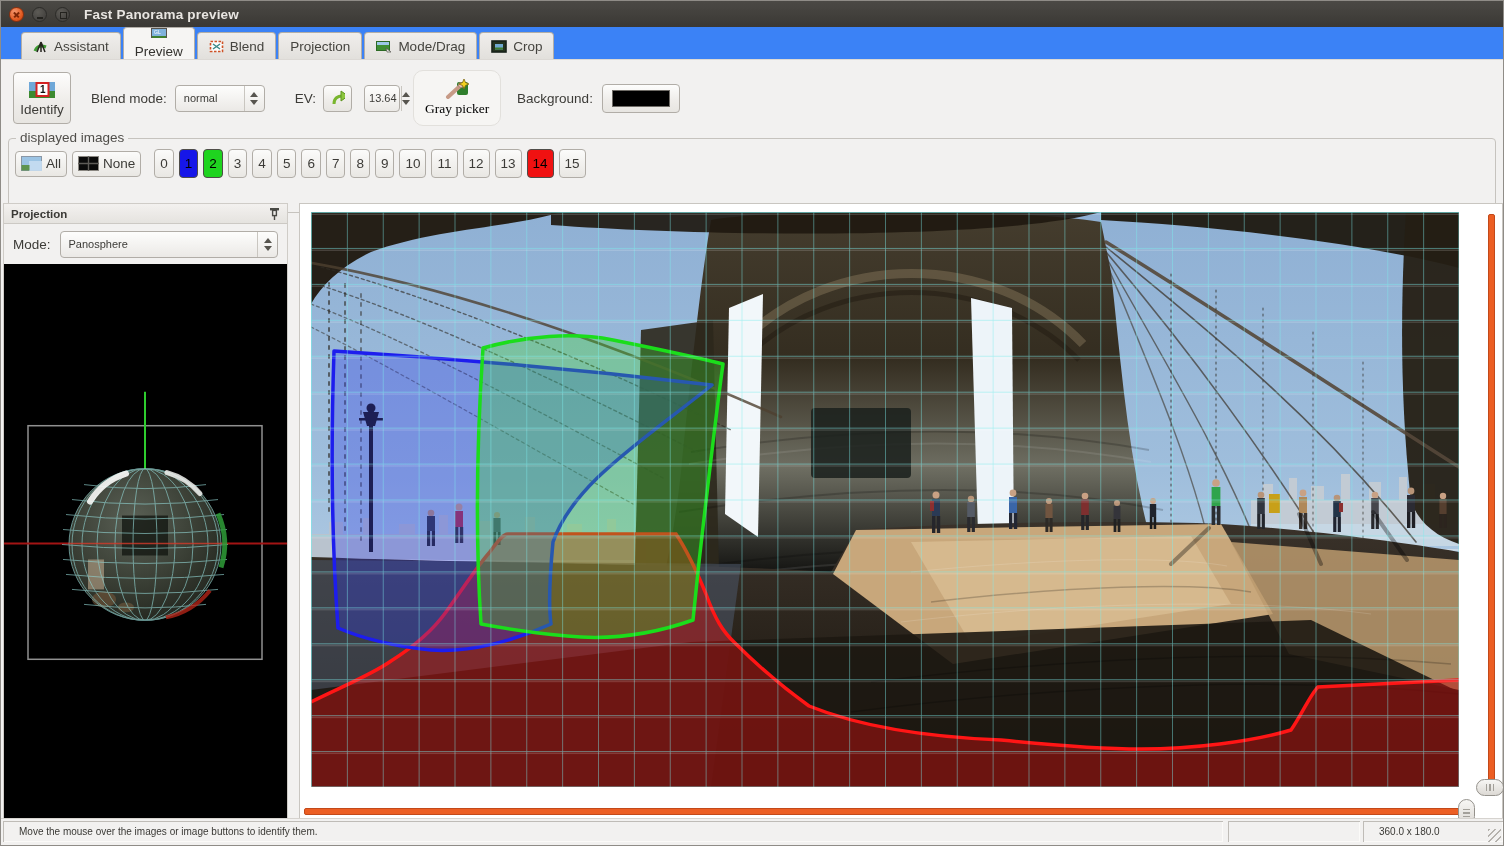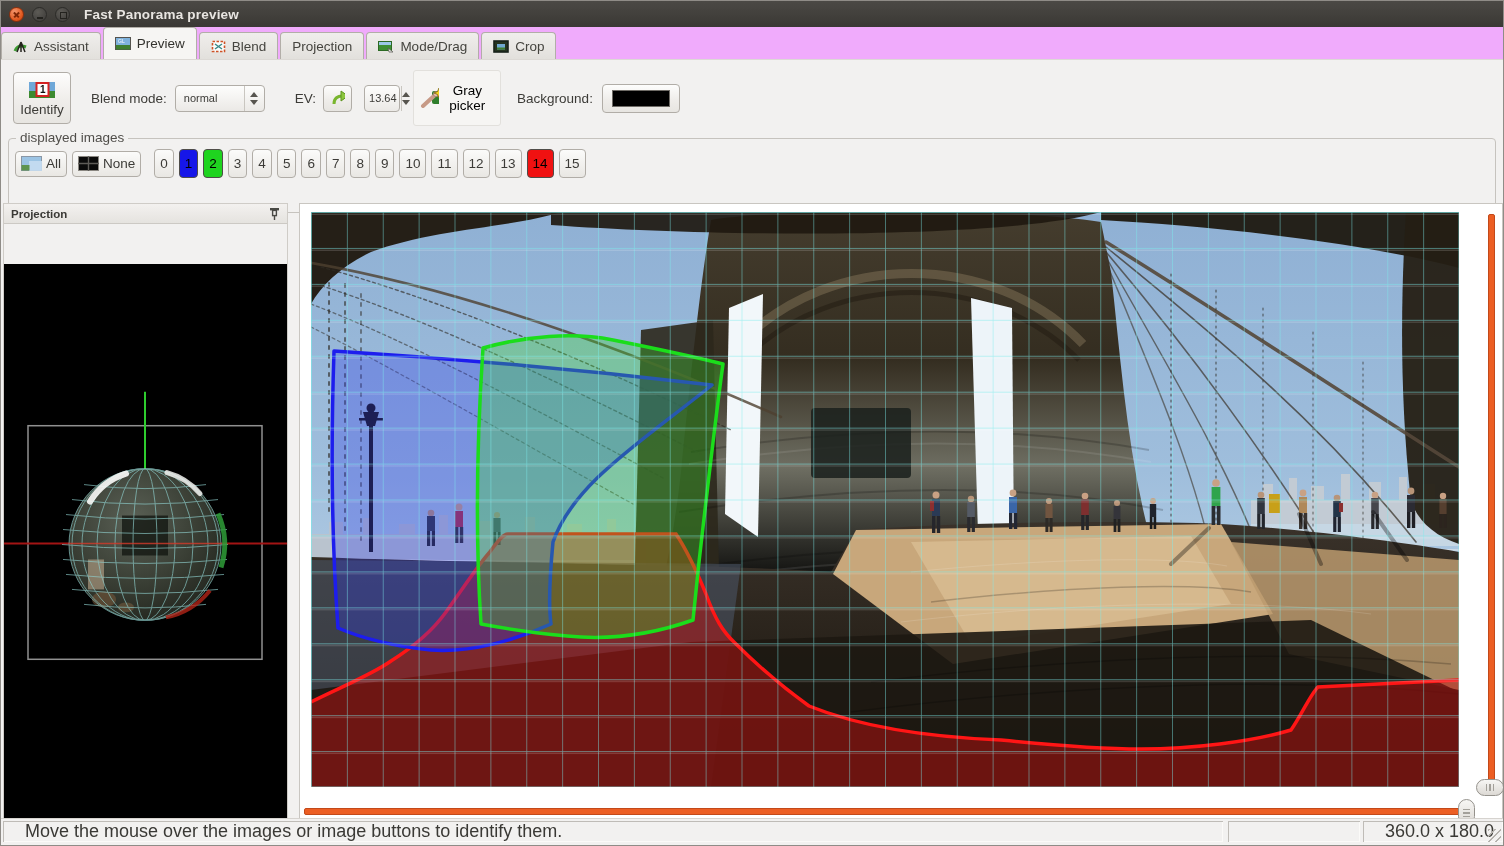--- a/index.html
+++ b/index.html
@@ -12,48 +12,48 @@
     display:flex;align-items:center;}
   .wbtn{width:15px;height:15px;border-radius:50%;margin-left:8px;position:relative;box-sizing:border-box;}
   .wbtn.close{background:radial-gradient(circle at 35% 30%,#f4966e,#e25a20 62%,#c14110);border:1px solid #8f2f0c;}
   .wbtn.close::before,.wbtn.close::after{content:"";position:absolute;left:3px;top:6px;width:7px;height:1.6px;background:#7e2606;}
   .wbtn.close::before{transform:rotate(45deg);} .wbtn.close::after{transform:rotate(-45deg);}
   .wbtn.minmax{background:radial-gradient(circle at 38% 32%,#5d5b56,#454340 70%);border:1px solid #2c2b28;}
   .wbtn.min::after{content:"";position:absolute;left:3.5px;top:9px;width:6px;height:2px;background:#23221e;}
   .wbtn.max::after{content:"";position:absolute;left:4px;top:4px;width:5px;height:5px;border:1.6px solid #23221e;}
   .wtitle{margin-left:14px;font-size:13.5px;font-weight:bold;color:#E8E5E1;letter-spacing:.2px;}
   
-  .tabbar{position:absolute;top:26px;left:0;right:0;height:33px;background:#f0abfc;
-    border-bottom:1px solid #dcd9d5;display:flex;align-items:flex-end;padding-left:0;box-sizing:border-box;}
+  .tabbar{position:absolute;top:26px;left:0;right:0;height:33px;background:#3b82f6;
+    border-bottom:1px solid #dcd9d5;display:flex;align-items:flex-end;padding-left:20px;box-sizing:border-box;}
   .tab{display:flex;align-items:center;gap:6px;height:26px;padding:0 11px;margin-right:2px;
     background:linear-gradient(#f0eeec,#e2e0dc);border:1px solid #b2aea8;border-bottom:none;
     border-radius:4px 4px 0 0;font-size:13.5px;color:#45443f;}
-  .tab.active{background:#f6f5f3;height:31px;position:relative;z-index:3;color:#34332f;}
+  .tab.active{background:#f6f5f3;height:31px;position:relative;z-index:3;color:#34332f;flex-direction:column;}
   .tab svg{display:block;}
   
   .toolbar{position:absolute;top:60px;left:0;right:0;height:74px;display:flex;align-items:center;padding:0 12px;}
   .btn{background:linear-gradient(#fdfdfc,#efedea 55%,#e7e5e1);border:1px solid #b1ada7;border-radius:4px;
     color:#3c3b37;font-size:13.5px;box-sizing:border-box;}
   .identify{width:58px;height:52px;display:flex;flex-direction:column;align-items:center;justify-content:center;gap:2px;}
   .cbcol{display:flex;flex-direction:column;gap:9px;margin-left:18px;}
   .cbrow{display:flex;align-items:center;gap:8px;font-size:13.5px;}
   .cb{width:17px;height:17px;border-radius:3px;border:1px solid #aeaaa4;background:linear-gradient(#ffffff,#f1efec);
      display:flex;align-items:center;justify-content:center;box-sizing:border-box;}
   .cb.checked{background:linear-gradient(#f07a45,#e4561d);border-color:#ab3f15;}
   .lbl{font-size:13.5px;}
   .combo{display:flex;align-items:center;height:27px;border:1px solid #b1ada7;border-radius:4px;
     background:linear-gradient(#fdfdfc,#ebe9e6);box-sizing:border-box;}
   .combo .val{flex:1;padding:0 8px;font-size:11px;white-space:nowrap;}
   .spincol{width:19px;align-self:stretch;border-left:1px solid #c9c6c0;display:flex;flex-direction:column;
     align-items:center;justify-content:center;gap:3px;}
   .tri-up{width:0;height:0;border-left:4px solid transparent;border-right:4px solid transparent;border-bottom:5px solid #57554f;}
   .tri-dn{width:0;height:0;border-left:4px solid transparent;border-right:4px solid transparent;border-top:5px solid #57554f;}
   .evbtn{width:29px;height:27px;display:flex;align-items:center;justify-content:center;}
-  .graypicker{width:88px;height:56px;background:#f6f5f3;border:1px solid #e2e0dc;border-radius:3px;
-    display:flex;align-items:center;justify-content:center;gap:2px;font-size:13.5px;}
+  .graypicker{width:88px;height:56px;background:#f6f5f3;border:1px solid #e2e0dc;border-radius:10px;
+    display:flex;flex-direction:column;align-items:center;justify-content:center;gap:2px;font-size:13.5px;font-family:Liberation Serif, serif;}
   .bgbtn{width:78px;height:29px;display:flex;align-items:center;justify-content:center;}
   .swatch{width:56px;height:15px;border:1px solid #6e6b66;}
   
   .frame{position:absolute;top:137px;left:5px;right:5px;height:57px;border:1px solid #c6c3be;border-radius:4px;}
   .frame .legend{position:absolute;top:-9px;left:7px;background:#F2F1F0;padding:0 4px;font-size:13.5px;color:#504e4a;}
   .frame .row{position:absolute;top:10px;left:6px;display:flex;align-items:center;gap:5px;}
   .imgbtn{min-width:16px;height:29px;padding:0 5px;display:flex;align-items:center;justify-content:center;gap:4px;
     font-size:13.5px;border:1px solid #b1ada7;border-radius:4px;color:#3c3b37;
     background:linear-gradient(#fbfbfa,#e9e7e3);box-sizing:border-box;}
   .imgbtn.colored{border-color:#4f4d49;color:#000;}
@@ -77,21 +77,21 @@
   .htrack{position:absolute;left:4px;top:604px;width:1166px;height:5px;border:1px solid #c2491a;border-radius:2px;}
   .handle{position:absolute;background:linear-gradient(#f7f6f4,#dcd9d4);border:1px solid #95928c;border-radius:9px;
     display:flex;align-items:center;justify-content:center;box-sizing:border-box;}
   .vhandle{left:1176px;top:575px;width:28px;height:17px;}
   .hhandle{left:1158px;top:595px;width:17px;height:26px;}
   .gripv{width:9px;height:7px;background:repeating-linear-gradient(90deg,#a3a09a 0 1.5px,transparent 1.5px 3.5px);}
   .griph{width:7px;height:9px;background:repeating-linear-gradient(0deg,#a3a09a 0 1.5px,transparent 1.5px 3.5px);}
   
   .statusbar{position:absolute;left:0;right:0;bottom:0;height:26px;background:#F2F1F0;border-top:1px solid #d6d3cf;}
   .scell{position:absolute;top:2px;height:21px;box-shadow:inset 1px 1px 0 #bfbcb7, inset -1px -1px 0 #fbfaf8;
-    display:flex;align-items:center;padding:0 22px;font-size:18px;color:#3a3935;box-sizing:border-box;white-space:nowrap;overflow:hidden;}
+    display:flex;align-items:center;padding:0 16px;font-size:10px;color:#3a3935;box-sizing:border-box;white-space:nowrap;overflow:hidden;}
   .grip{position:absolute;right:2px;bottom:3px;width:13px;height:13px;
     background:repeating-linear-gradient(135deg,#b5b2ad 0 1.5px,transparent 1.5px 4.5px);}
 </style>
 </head>
 <body>
 
 <div class="titlebar">
   <span class="wbtn close"></span>
   <span class="wbtn minmax min"></span>
   <span class="wbtn minmax max"></span>
@@ -234,20 +234,30 @@
 
 <div class="leftpanel">
   <div class="panelhead">
     <span class="t">Projection</span>
     <svg width="11" height="14">
       <rect x="1" y="1" width="9" height="2.4" fill="#4a4945"></rect>
       <rect x="3.6" y="3.4" width="3.8" height="5.2" fill="none" stroke="#4a4945" stroke-width="1.4"></rect>
       <line x1="5.5" y1="8.6" x2="5.5" y2="13" stroke="#4a4945" stroke-width="1.4"></line>
     </svg>
   </div>
+  <div class="moderow">
+    <span>Mode:</span>
+    <div class="combo">
+      <span class="val">Panosphere</span>
+      <span class="spincol">
+          <i class="tri-up"></i>
+          <i class="tri-dn"></i>
+        </span>
+    </div>
+  </div>
   <div class="glcanvas">
     <svg viewBox="0 0 283 556" preserveAspectRatio="none">
       <defs>
         <radialGradient id="sph" cx="42%" cy="34%" r="75%">
           <stop offset="0%" stop-color="#5a6055"></stop>
             <stop offset="55%" stop-color="#3a3f35"></stop>
             <stop offset="100%" stop-color="#1f221b"></stop>
         </radialGradient>
       </defs>
       <rect x="24" y="162" width="234" height="234" fill="none" stroke="#909090" stroke-width="1.5"></rect>

